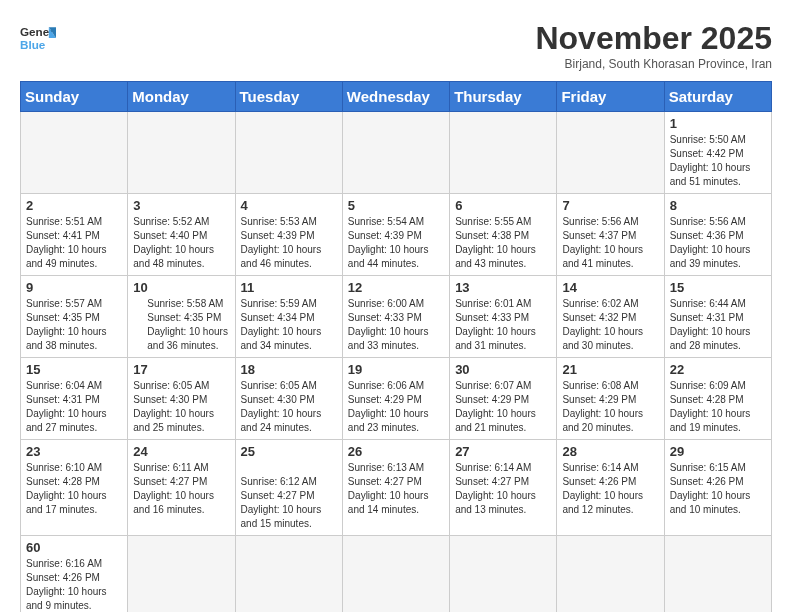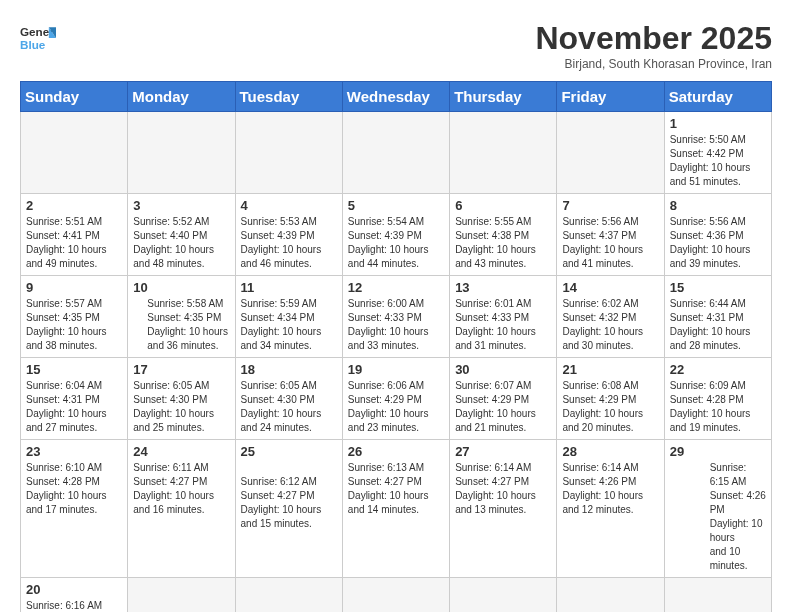--- a/index.html
+++ b/index.html
@@ -318,29 +318,29 @@
         </td>
         <td>
           <div class="day-number">28</div>
           <div class="day-info" style="white-space: pre-line;">Sunrise: 6:14 AM
 Sunset: 4:26 PM
 Daylight: 10 hours
 and 12 minutes.</div>
         </td>
         <td>
           <div class="day-number">29</div>
-          <div class="day-info" style="white-space: pre-line; margin-left: 40px;">Sunrise: 6:15 AM
+          <div class="day-info" style="white-space: pre-line;">Sunrise: 6:15 AM
 Sunset: 4:26 PM
 Daylight: 10 hours
 and 10 minutes.</div>
         </td>
       </tr>
       <tr class="last-row">
         <td class="has-data">
-          <div class="day-number">20</div>
+          <div class="day-number">60</div>
           <div class="day-info" style="white-space: pre-line;">Sunrise: 6:16 AM
 Sunset: 4:26 PM
 Daylight: 10 hours
 and 9 minutes.</div>
         </td>
         <td class="empty"></td>
         <td class="empty"></td>
         <td class="empty"></td>
         <td class="empty"></td>
         <td class="empty"></td>

